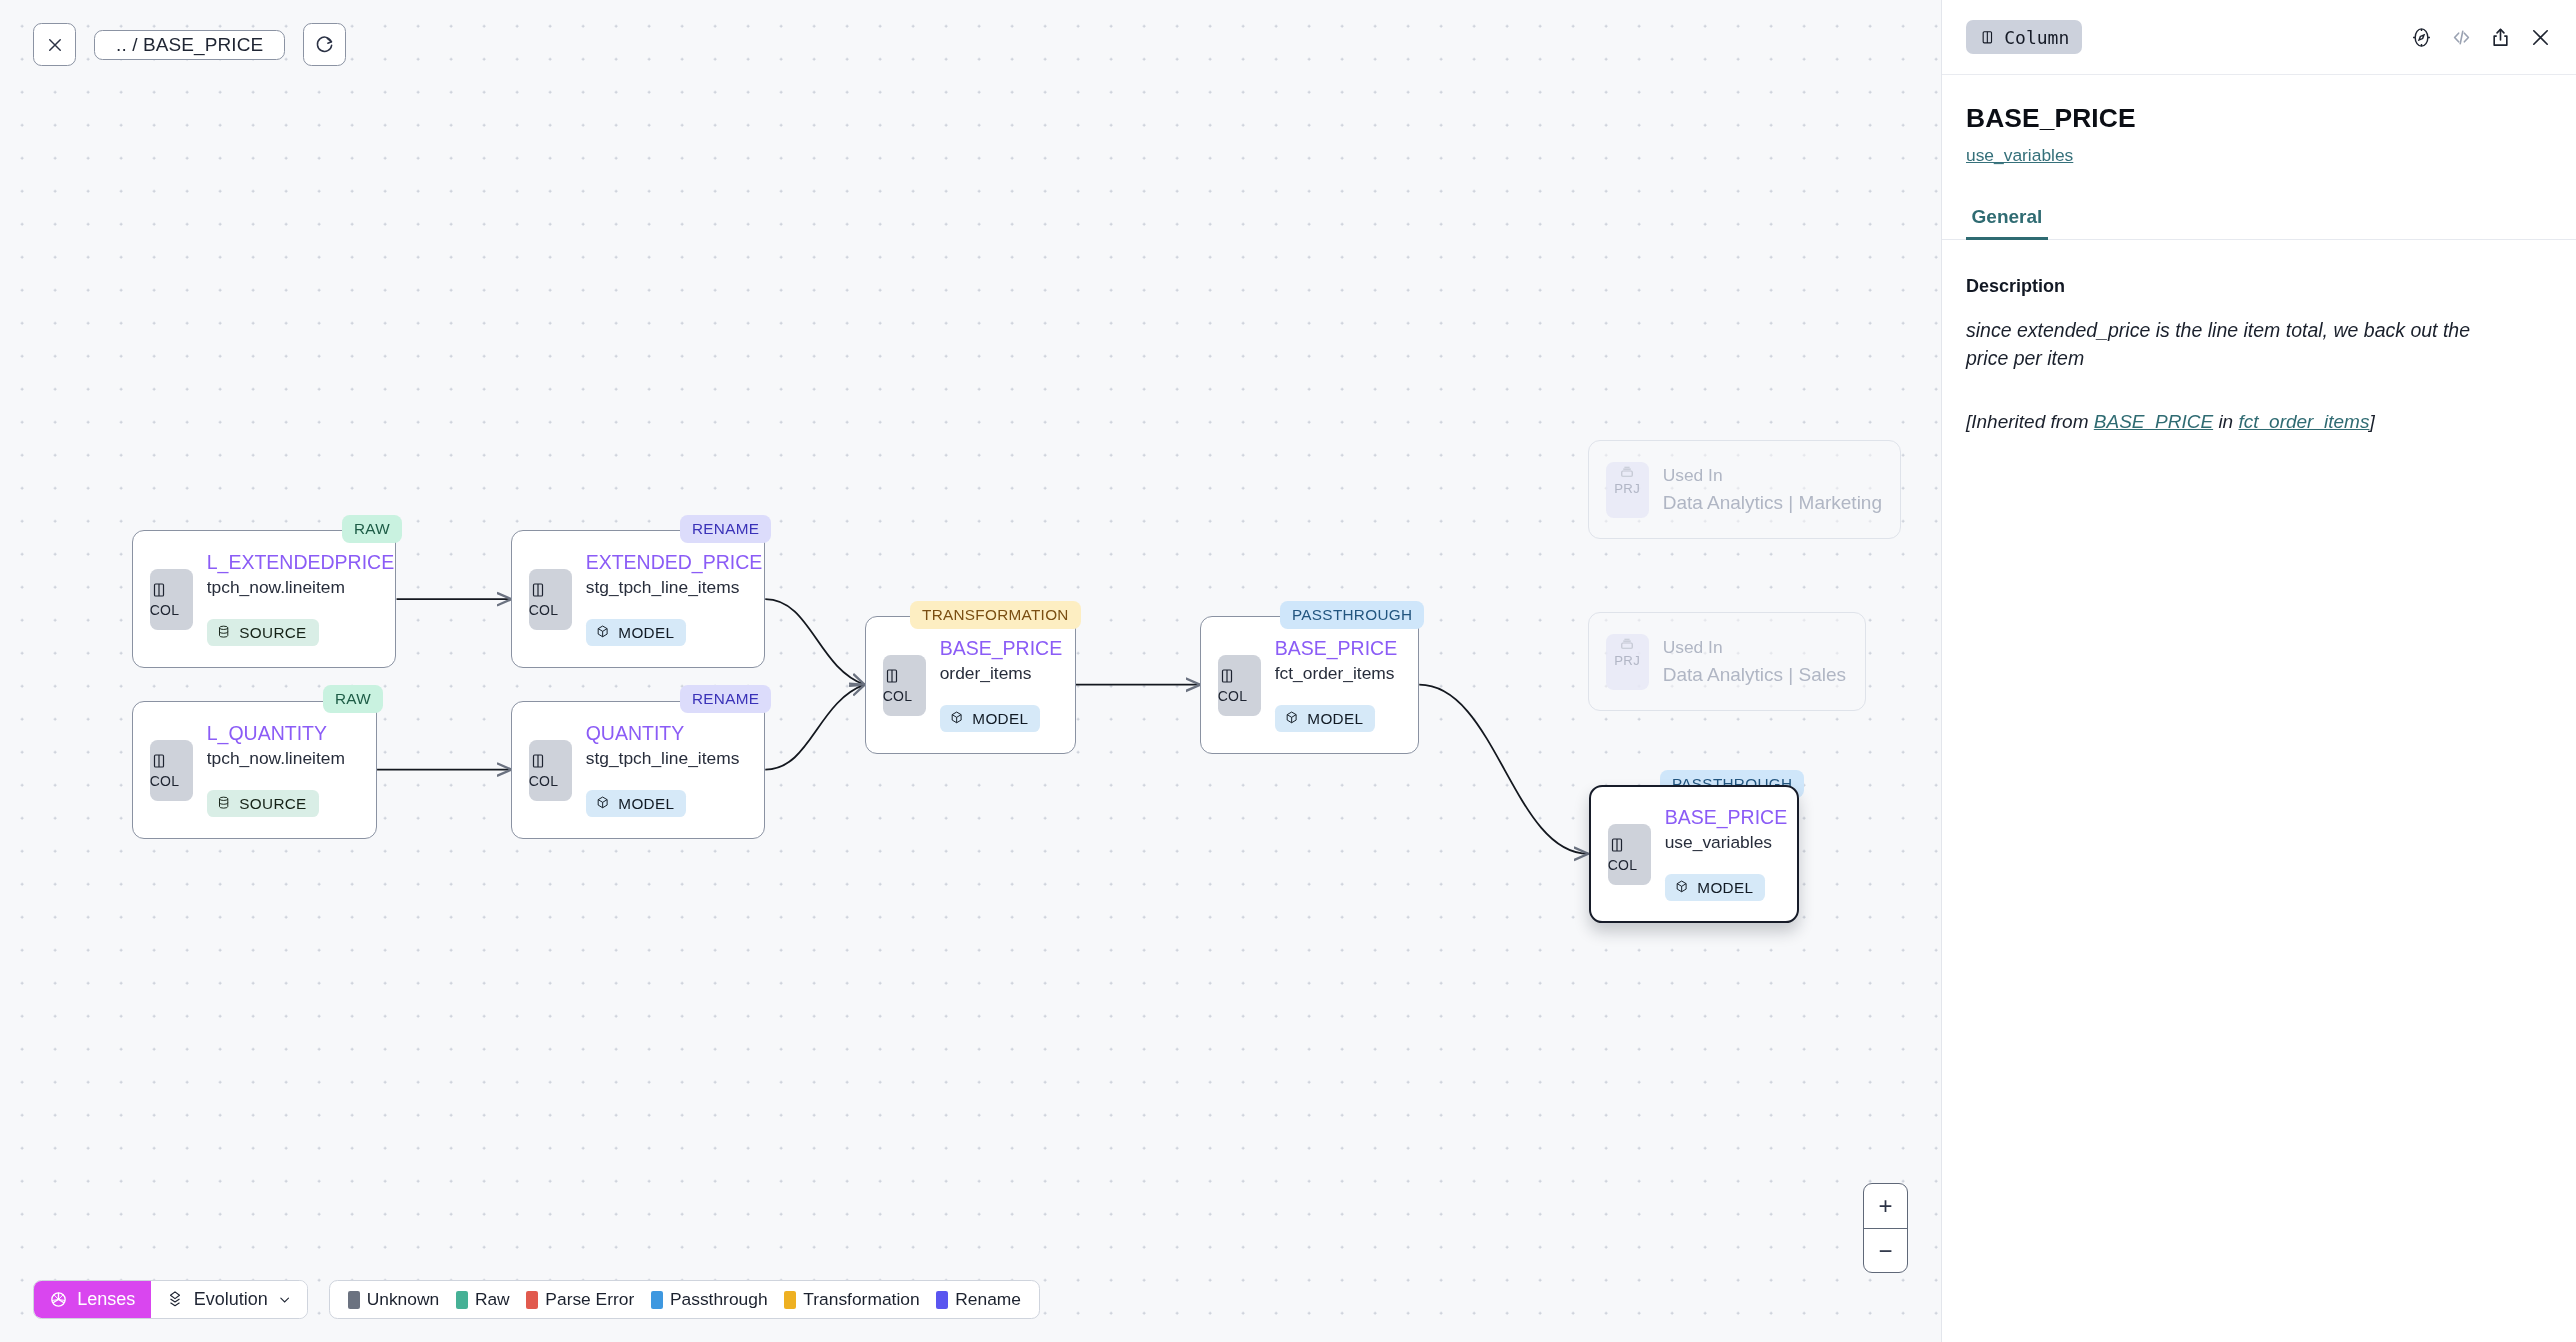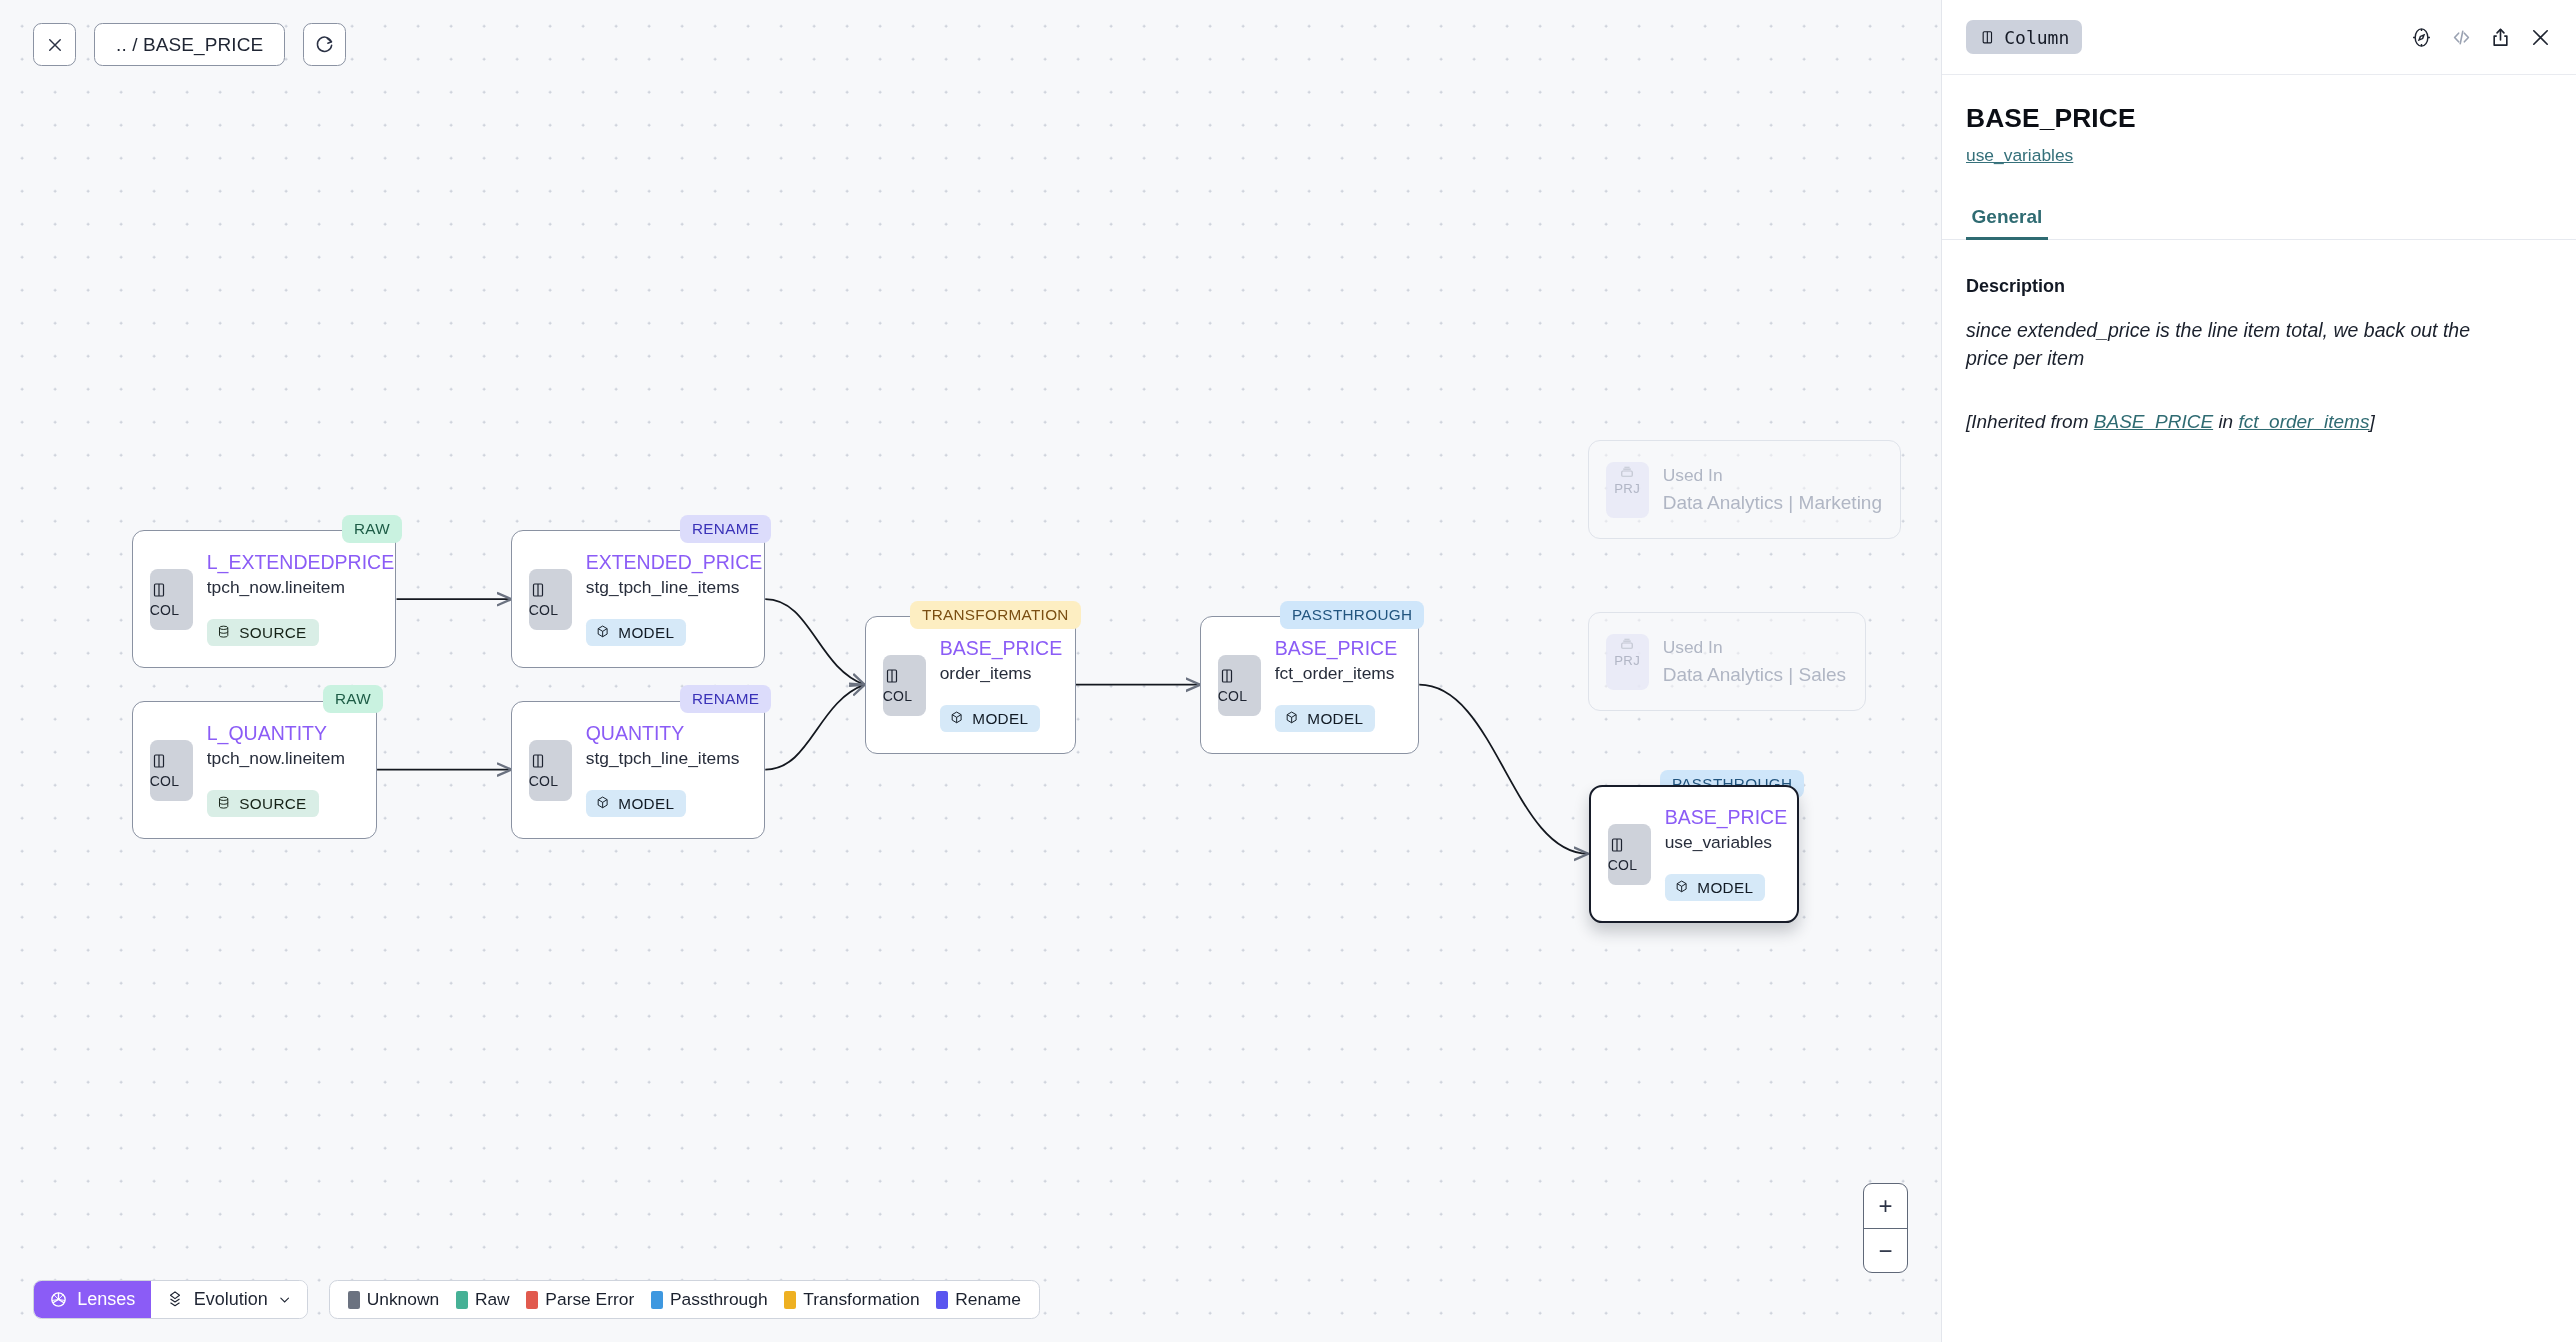--- a/index.html
+++ b/index.html
@@ -25,21 +25,21 @@
 
   
   #top-toolbar { position: absolute; left: 33px; top: 23px; display: flex; align-items: center; gap: 18px; z-index: 40; }
   .tb-btn {
     background: #ffffff; border: 1.1px solid #8b93a3; border-radius: 8.4px;
     display: flex; align-items: center; justify-content: center;
     color: #2b3245; cursor: pointer;
   }
   .tb-square { width: 43px; height: 43px; }
   #breadcrumb-btn {
-    height: 43px; padding: 0 21px; font-size: 19px; color: #1f2533;
+    height: 30px; padding: 0 21px; font-size: 19px; color: #1f2533;
     letter-spacing: 0.1px; white-space: nowrap;
   }
 
   
   #edges { position: absolute; left: 0; top: 0; width: 1941px; height: 1343px; z-index: 5; pointer-events: none; }
 
   .node {
     position: absolute; background: #ffffff; border: 1.3px solid #8a92a2;
     border-radius: 12px; z-index: 10;
     display: flex; align-items: center;
@@ -92,21 +92,21 @@
   .ghost-t1 { font-size: 17.4px; color: #b0b6c4; }
   .ghost-t2 { font-size: 19px; color: #b0b6c4; white-space: nowrap; }
 
   
   #bottom-bar { position: absolute; left: 33px; bottom: 24px; display: flex; align-items: center; gap: 21px; z-index: 40; }
   #lenses-group {
     display: flex; align-items: stretch; border-radius: 8.4px; overflow: hidden;
     border: 1px solid #cfd4dd; height: 39px; background: #fff;
   }
   #lenses-btn {
-    background: #8b5cf6; color: #ffffff; display: flex; align-items: center; gap: 9px;
+    background: #d946ef; color: #ffffff; display: flex; align-items: center; gap: 9px;
     padding: 0 15.3px; font-size: 18px; cursor: pointer;
   }
   #evolution-btn {
     background: #ffffff; color: #1f2533; display: flex; align-items: center; gap: 9.7px;
     padding: 0 14px 0 15.3px; font-size: 18px; cursor: pointer;
   }
   #legend {
     display: flex; align-items: center; gap: 16.7px; height: 39px; padding: 0 18px;
     background: #ffffff; border: 1px solid #cfd4dd; border-radius: 8.4px;
   }

